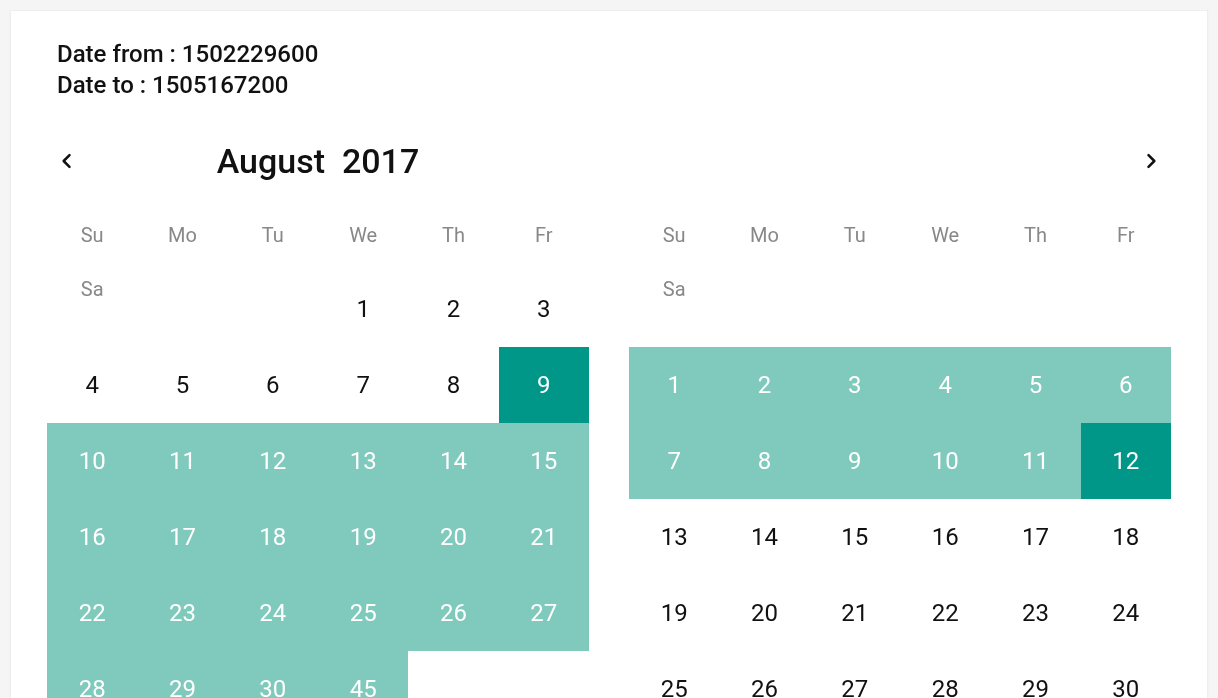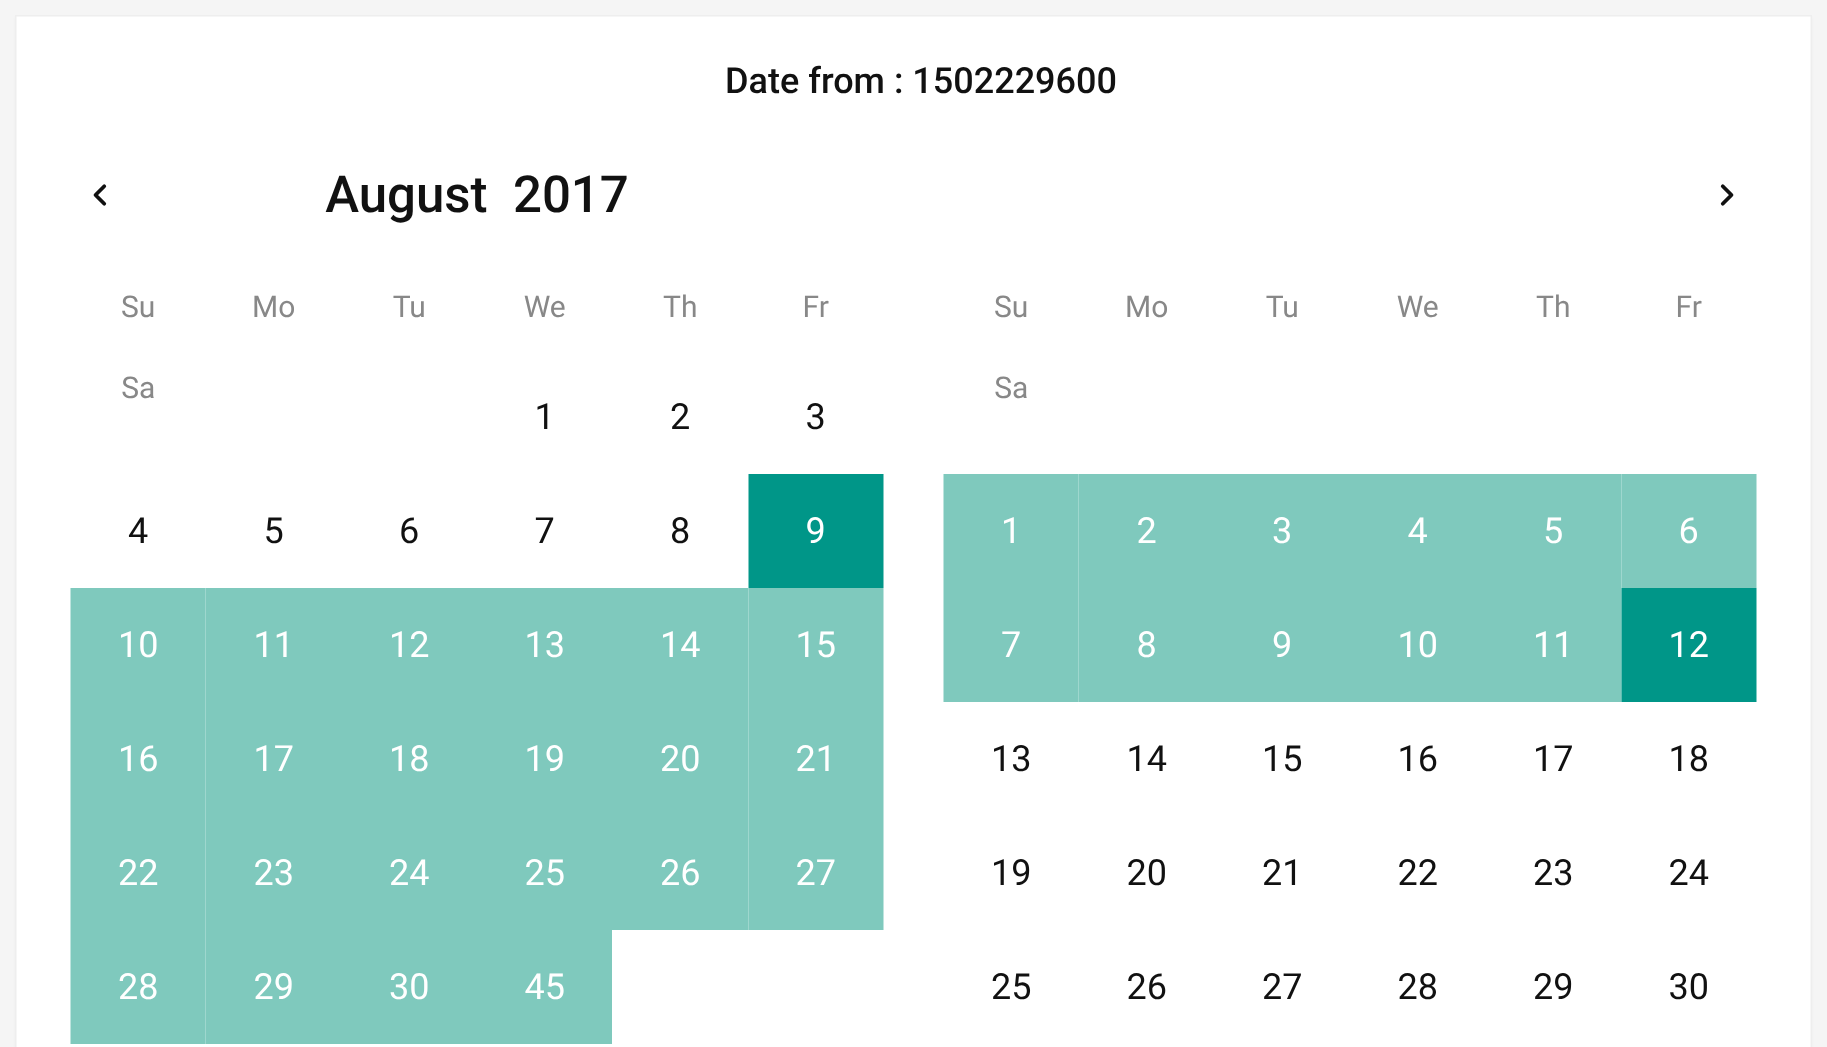--- a/index.html
+++ b/index.html
@@ -1,18 +1,18 @@
 <!DOCTYPE html>
 <html><head>
   <meta charset="utf-8">
   <style>
     * { box-sizing: border-box; margin: 0; padding: 0; }
     body { font-family: -apple-system, BlinkMacSystemFont, "Segoe UI", Roboto, Helvetica, Arial, sans-serif; background: #f5f5f5; padding: 10px; }
     .card { background: #fff; border: 1px solid #eee; box-shadow: 0 1px 2px rgba(0,0,0,0.04); padding: 28px 36px 40px 36px; width: 1198px; }
-    .date-info { font-size: 24px; font-weight: 500; color: #111; line-height: 1.3; margin-bottom: 40px; margin-left: 10px; text-align: center; }
+    .date-info { font-size: 24px; font-weight: 500; color: #111; line-height: 1.3; margin-bottom: 40px; margin-left: 10px; }
     .calendars { display: flex; gap: 40px; position: relative; }
     .cal { flex: 1; }
     .cal-header { display: flex; align-items: center; justify-content: center; margin-bottom: 36px; position: relative; height: 40px; text-align: right; }
     .cal-title { font-size: 34px; font-weight: 500; color: #111; }
     .nav-btn { position: absolute; top: 0; bottom: 0; display: flex; align-items: center; justify-content: center; width: 40px; cursor: pointer; }
     .nav-prev { left: 0; }
     .nav-next { right: 0; }
     .nav-btn svg { width: 20px; height: 20px; stroke: #111; stroke-width: 3; fill: none; stroke-linecap: round; stroke-linejoin: round; }
     .grid { display: grid; grid-template-columns: repeat(6, 1fr); }
     .dow { text-align: center; font-size: 20px; color: #888; padding: 6px 0 24px 0; font-weight: 400; }
@@ -22,20 +22,23 @@
     .day.endpoint { background: #009688; color: #fff; }
   </style>
 </head>
 <body>
 
 <div class="card">
 
   <div class="date-info">
     <div>
       <span>Date from : </span><span>1502229600</span>
+    </div>
+    <div>
+      <span>Date to : </span><span>1505167200</span>
     </div>
   </div>
 
   <div class="calendars" id="calendars">
       <div class="cal">
         <div class="cal-header">
           <div class="nav-btn nav-prev">
             <svg viewBox="0 0 24 24">
               <polyline points="15 5 8 12 15 19"></polyline>
             </svg>

